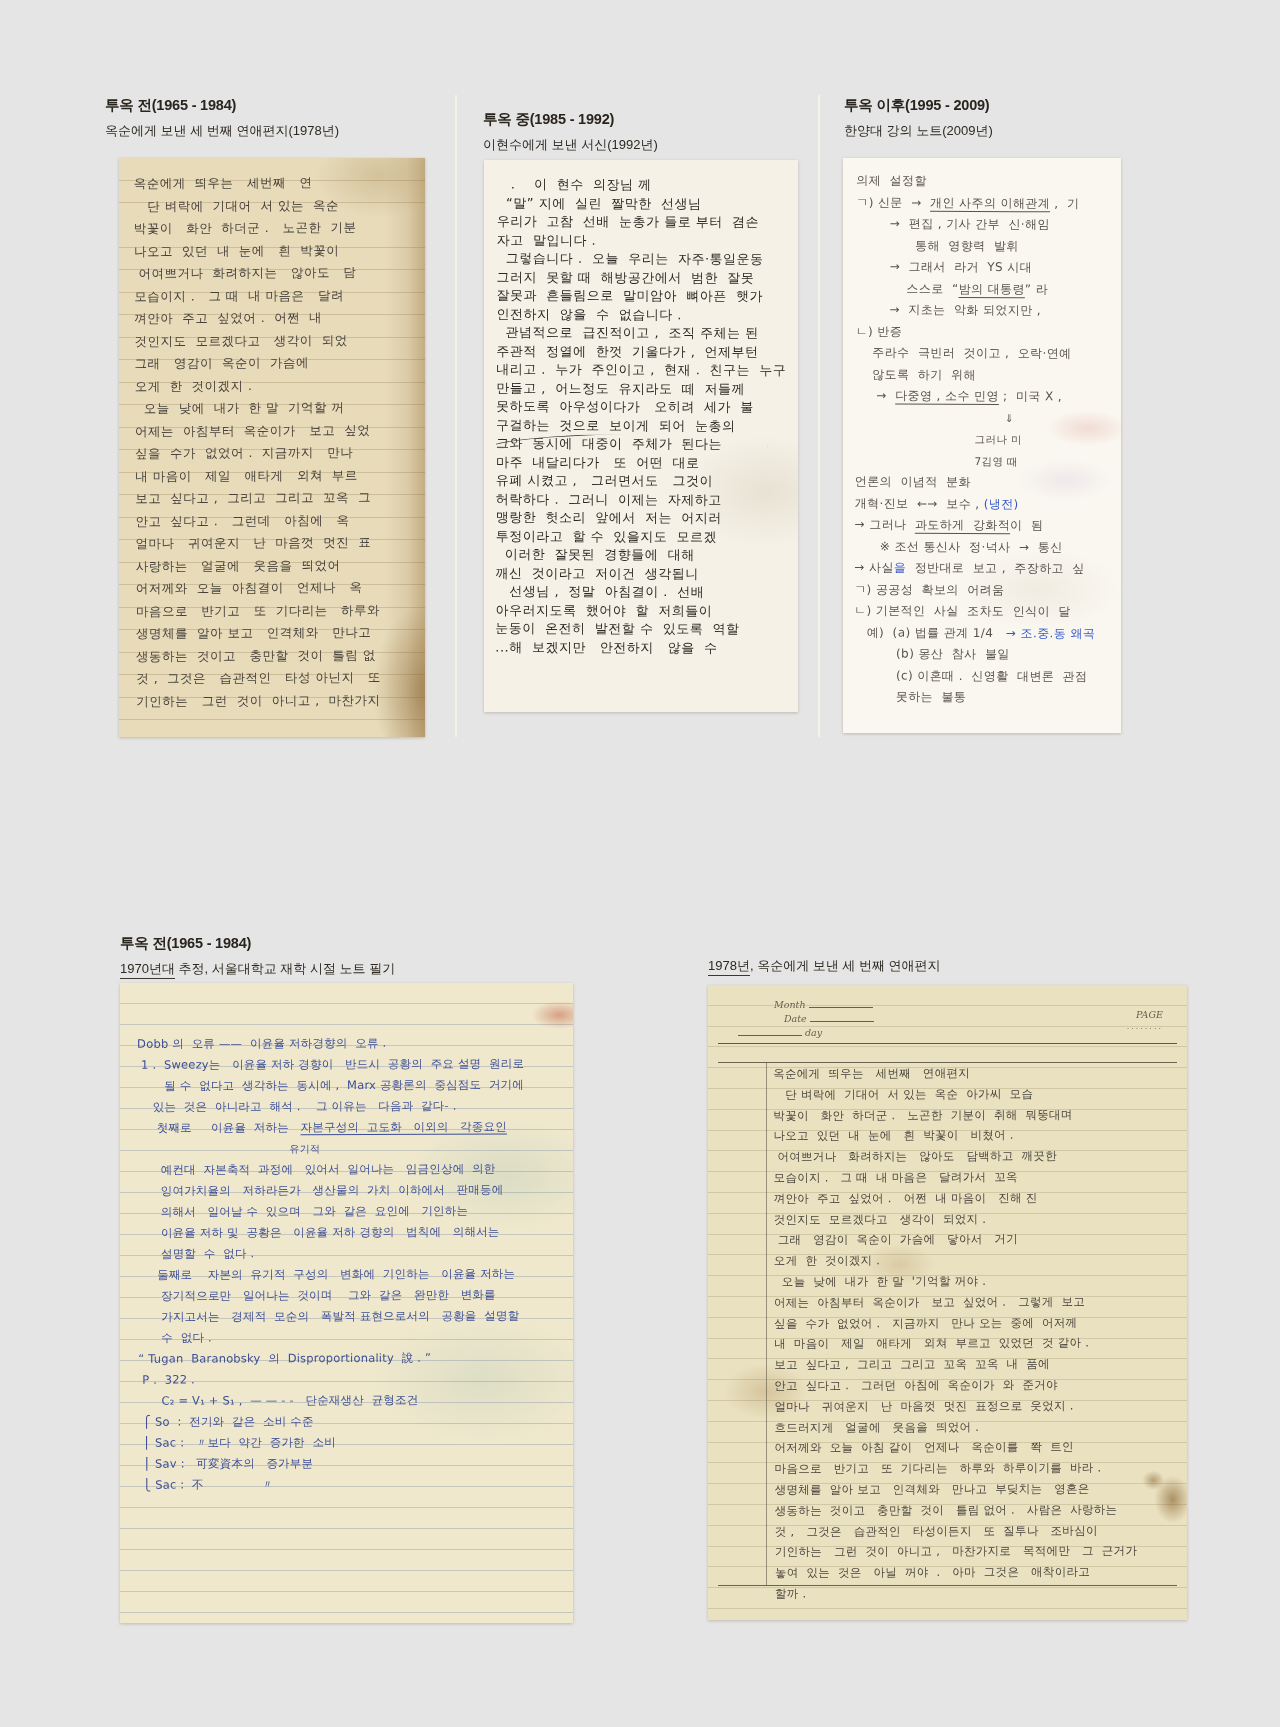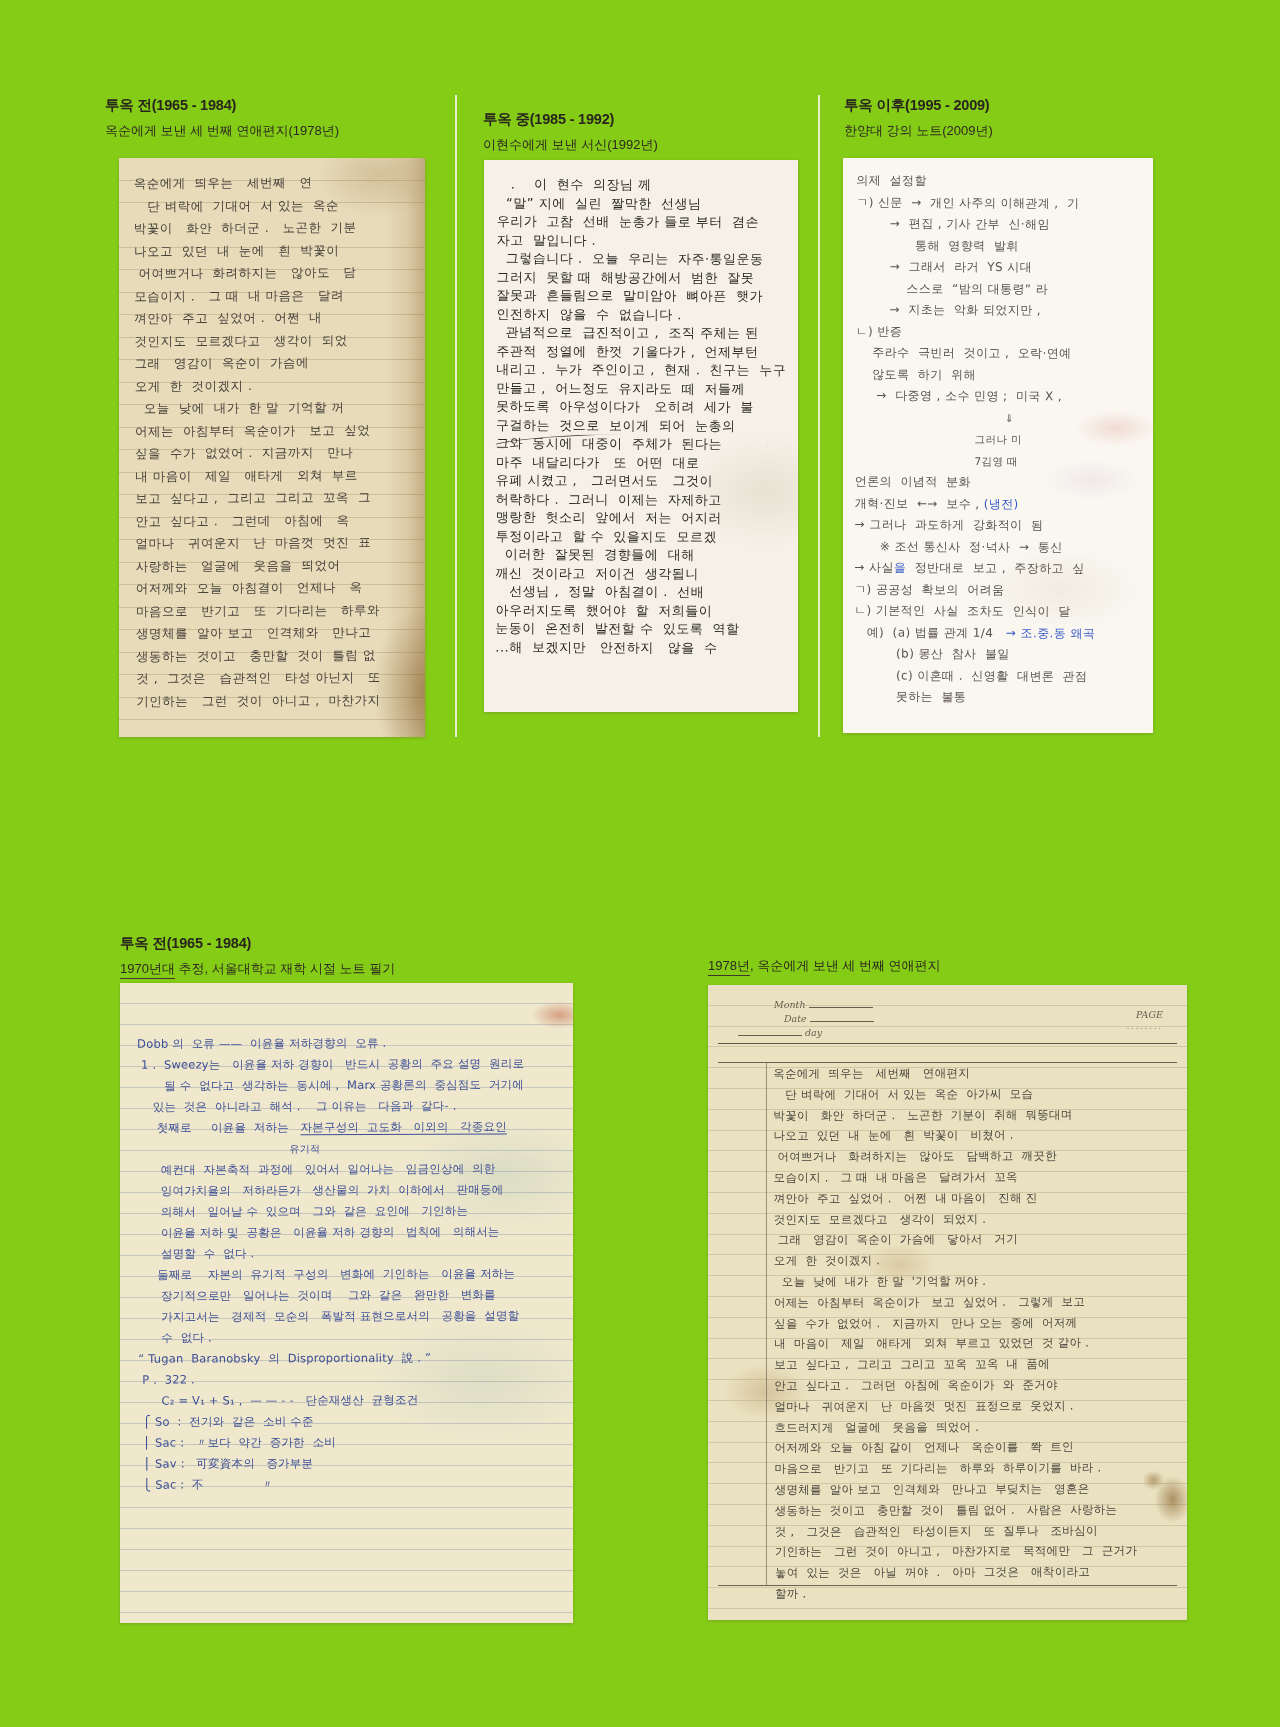--- a/index.html
+++ b/index.html
@@ -1,16 +1,16 @@
 <!DOCTYPE html>
 <html><head>
 <meta charset="utf-8">
 <style>
   html,body{margin:0;padding:0;background:#d8cebd;}
-  .stage{position:relative;width:1280px;height:1727px;background:#84cc16;overflow:hidden;
+  .stage{position:relative;width:1280px;height:1727px;background:#e5e5e5;overflow:hidden;
          font-family:"Liberation Sans","DejaVu Sans",sans-serif;color:#2a251e;}
 
   
   .label{position:absolute;}
   .label .period{font-size:14.5px;font-weight:bold;letter-spacing:-0.2px;color:#29241d;}
   .label .caption{font-size:13px;margin-top:7px;color:#2e2921;}
   .caption .year-u{border-bottom:1.5px solid #3c362c;padding-bottom:2px;}
 
   
   .vdiv{position:absolute;width:2px;background:rgba(248,243,233,.85);}
@@ -40,21 +40,21 @@
     border-top:1.4px solid #3a352e;border-left:1.4px solid #3a352e;border-radius:100% 0 0 0/ 130% 0 0 0;}
 
   
   .doc3{background-color:#faf7f1;
     background-image:
       radial-gradient(60px 26px at 88% 47%, rgba(214,150,130,.28), transparent 70%),
       radial-gradient(70px 30px at 80% 56%, rgba(190,170,200,.18), transparent 70%),
       radial-gradient(120px 60px at 70% 75%, rgba(200,190,160,.20), transparent 70%);}
   .doc3 .hw{padding:13px 2px 0 12px;font-family:"DejaVu Sans",sans-serif;
     font-size:12px;line-height:21.5px;color:#57524b;letter-spacing:.4px;transform:rotate(.3deg);}
-  .doc3 .c-ul{text-underline-offset:4px;text-decoration-thickness:1px;text-align:right;}
+  .doc3 .c-ul{text-decoration:underline;text-underline-offset:4px;text-decoration-thickness:1px;text-align:right;}
   .doc3 .c-blue{color:#3558c9;}
   .doc3 .c-sm{font-size:10.5px;}
 
   
   .doc4{background-color:#efe8cd;
     background-image:
       radial-gradient(140px 80px at 85% 30%, rgba(90,150,140,.14), transparent 70%),
       radial-gradient(160px 90px at 80% 62%, rgba(90,150,140,.12), transparent 70%),
       radial-gradient(40px 20px at 97% 5%, rgba(190,90,60,.5), transparent 70%),
       repeating-linear-gradient(to bottom, transparent 0 20px, rgba(118,134,160,.35) 20px 21px);}
@@ -163,21 +163,21 @@
         <div>  이러한  잘못된  경향들에  대해</div>
         <div>깨신  것이라고  저이건  생각됩니</div>
         <div></div>
         <div>   선생님 ,  정말  아침결이 .  선배</div>
         <div>아우러지도록  했어야  할  저희들이</div>
         <div>눈동이  온전히  발전할 수  있도록  역할</div>
         <div>...해  보겠지만   안전하지   않을  수</div>
       </div>
   </div>
 
-  <div class="doc doc3" style="left:843px;top:158px;width:278px;height:575px;padding-left:32px;">
+  <div class="doc doc3" style="left:843px;top:158px;width:278px;height:575px;">
     <div class="hw">
         <div>의제  설정할</div>
         <div><span>ㄱ) 신문  →  </span><span class="c-ul">개인 사주의 이해관계</span><span> ,  기</span></div>
         <div>        →  편집 , 기사 간부  신·해임</div>
         <div>              통해  영향력  발휘</div>
         <div>        →  그래서  라거  YS 시대</div>
         <div><span>            스스로  “</span><span class="c-ul">밤의 대통령</span><span>” 라</span></div>
         <div>        →  지초는  악화 되었지만 ,</div>
         <div></div>
         <div>ㄴ) 반증</div>

